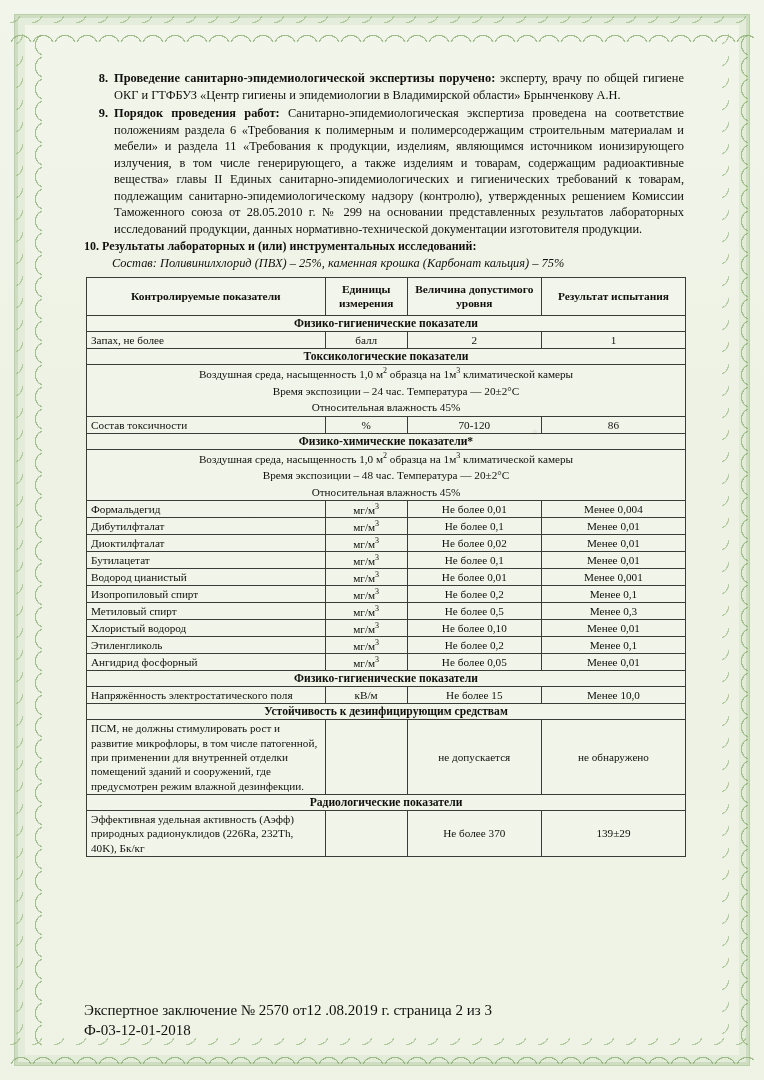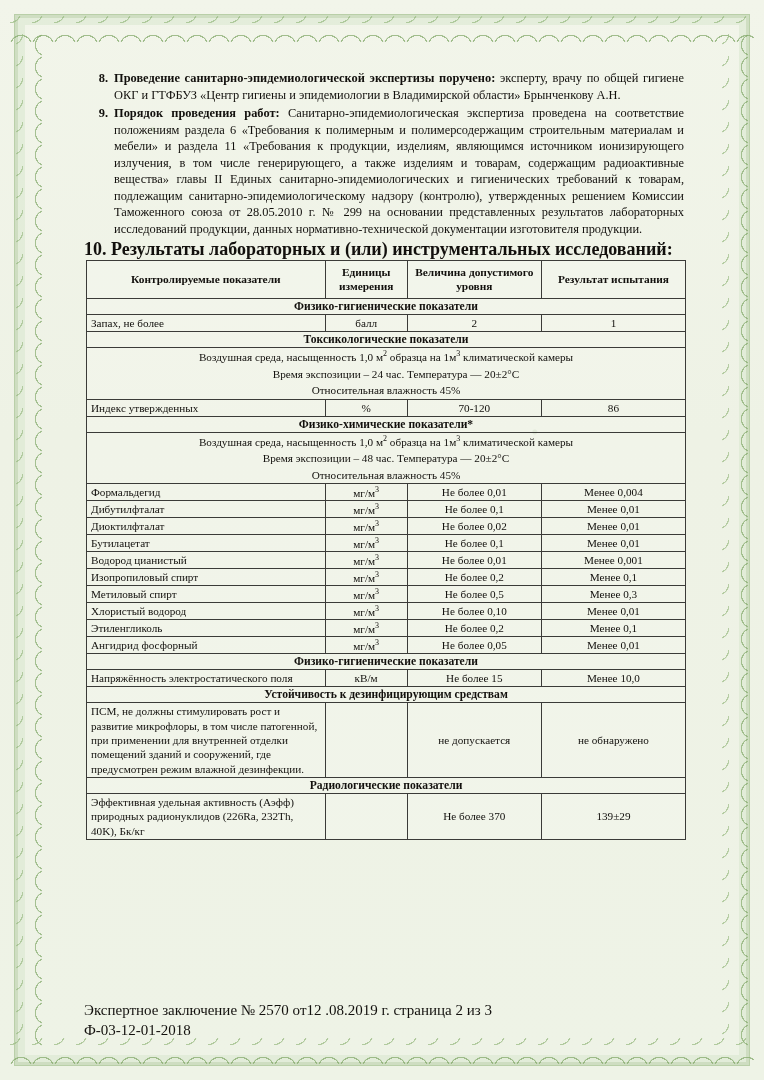--- a/index.html
+++ b/index.html
@@ -113,21 +113,22 @@
     <div class="clause">
       <div class="num">8.</div>
       <div class="body"><span class="b">Проведение санитарно-эпидемиологической экспертизы поручено:</span><span> эксперту, врачу по общей гигиене ОКГ и ГТФБУЗ «Центр гигиены и эпидемиологии в Владимирской области» Брынченкову А.Н.</span></div>
     </div>
 
     <div class="clause">
       <div class="num">9.</div>
       <div class="body"><span class="b">Порядок проведения работ:</span><span> Санитарно-эпидемиологическая экспертиза проведена на соответствие положениям раздела 6 «Требования к полимерным и полимерсодержащим строительным материалам и мебели» и раздела 11 «Требования к продукции, изделиям, являющимся источником ионизирующего излучения, в том числе генерирующего, а также изделиям и товарам, содержащим радиоактивные вещества» главы II Единых санитарно-эпидемиологических и гигиенических требований к товарам, подлежащим санитарно-эпидемиологическому надзору (контролю), утвержденных решением Комиссии Таможенного союза от 28.05.2010 г. № 299 на основании представленных результатов лабораторных исследований продукции, данных нормативно-технической документации изготовителя продукции.</span></div>
     </div>
 
-    <div class="res-title" style="font-size:18px;margin-top:2px;">10. Результаты лабораторных и (или) инструментальных исследований:</div>
+    <div class="res-title" style="font-size:12px;margin-top:2px;">10. Результаты лабораторных и (или) инструментальных исследований:</div>
+    <div class="composition">Состав: Поливинилхлорид (ПВХ) – 25%, каменная крошка (Карбонат кальция) – 75%</div>
 
     <table class="res">
       <thead>
         <tr>
           <th style="width:250px;">Контролируемые показатели</th>
           <th style="width:78px;">Единицы измерения</th>
           <th style="width:136px;">Величина допустимого уровня</th>
           <th style="width:148px;">Результат испытания</th>
         </tr>
       </thead>
@@ -147,21 +148,21 @@
           <tr>
             <td colspan="4" class="note" style="border-bottom: none;">Воздушная среда, насыщенность 1,0 м<span class="sup">2</span> образца на 1м<span class="sup">3</span> климатической камеры</td>
           </tr>
           <tr>
             <td colspan="4" class="note" style="border-top: none; border-bottom: none; padding-left: 24px;">Время экспозиции – 24 час. Температура — 20±2°С</td>
           </tr>
           <tr>
             <td colspan="4" class="note" style="border-top: none;">Относительная влажность 45%</td>
           </tr>
           <tr class="rowh">
-            <td class="l">Индекс утвержденных</td>
+            <td class="l">Состав токсичности</td>
             <td class="c">%</td>
             <td class="c">70-120</td>
             <td class="c">86</td>
           </tr>
           <tr>
             <td colspan="4" class="sect">Физико-химические показатели*</td>
           </tr>
           <tr>
             <td colspan="4" class="note" style="border-bottom: none;">Воздушная среда, насыщенность 1,0 м<span class="sup">2</span> образца на 1м<span class="sup">3</span> климатической камеры</td>
           </tr>

